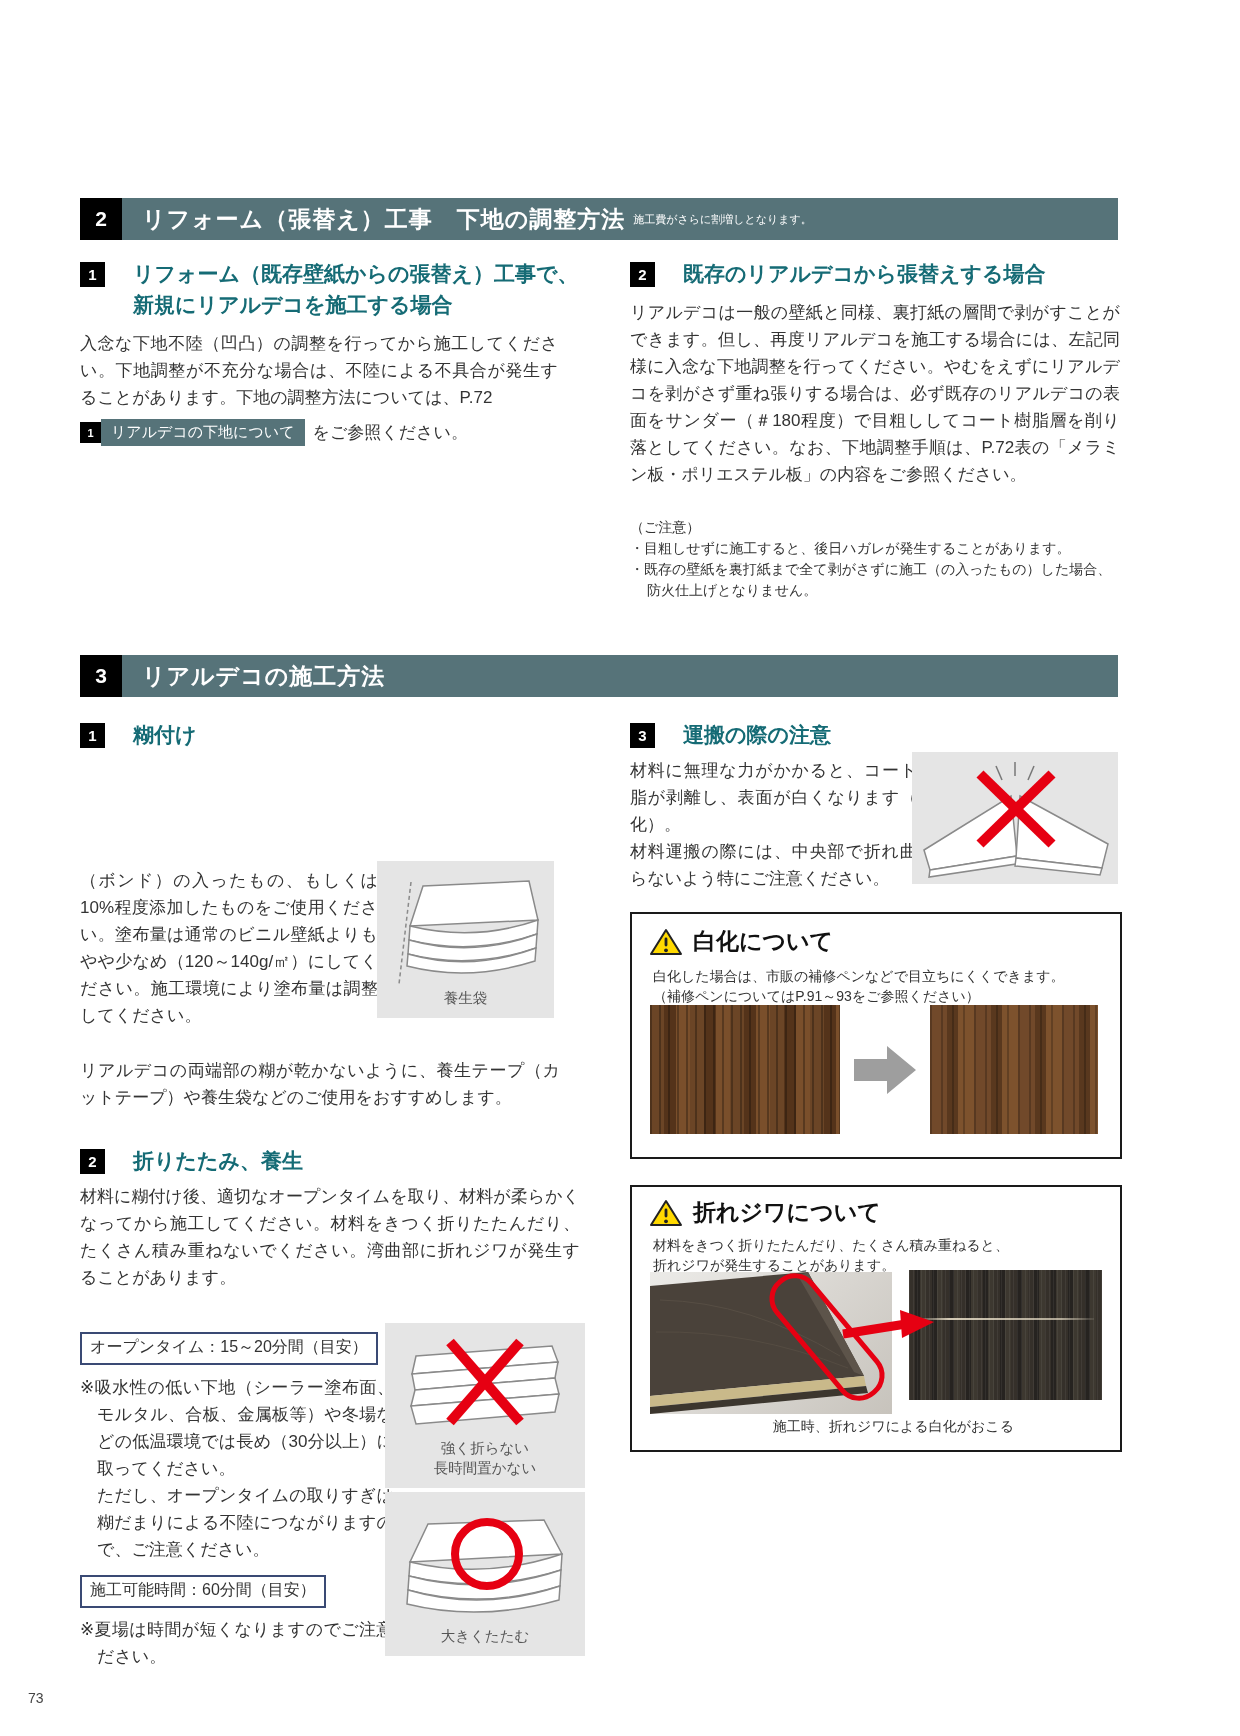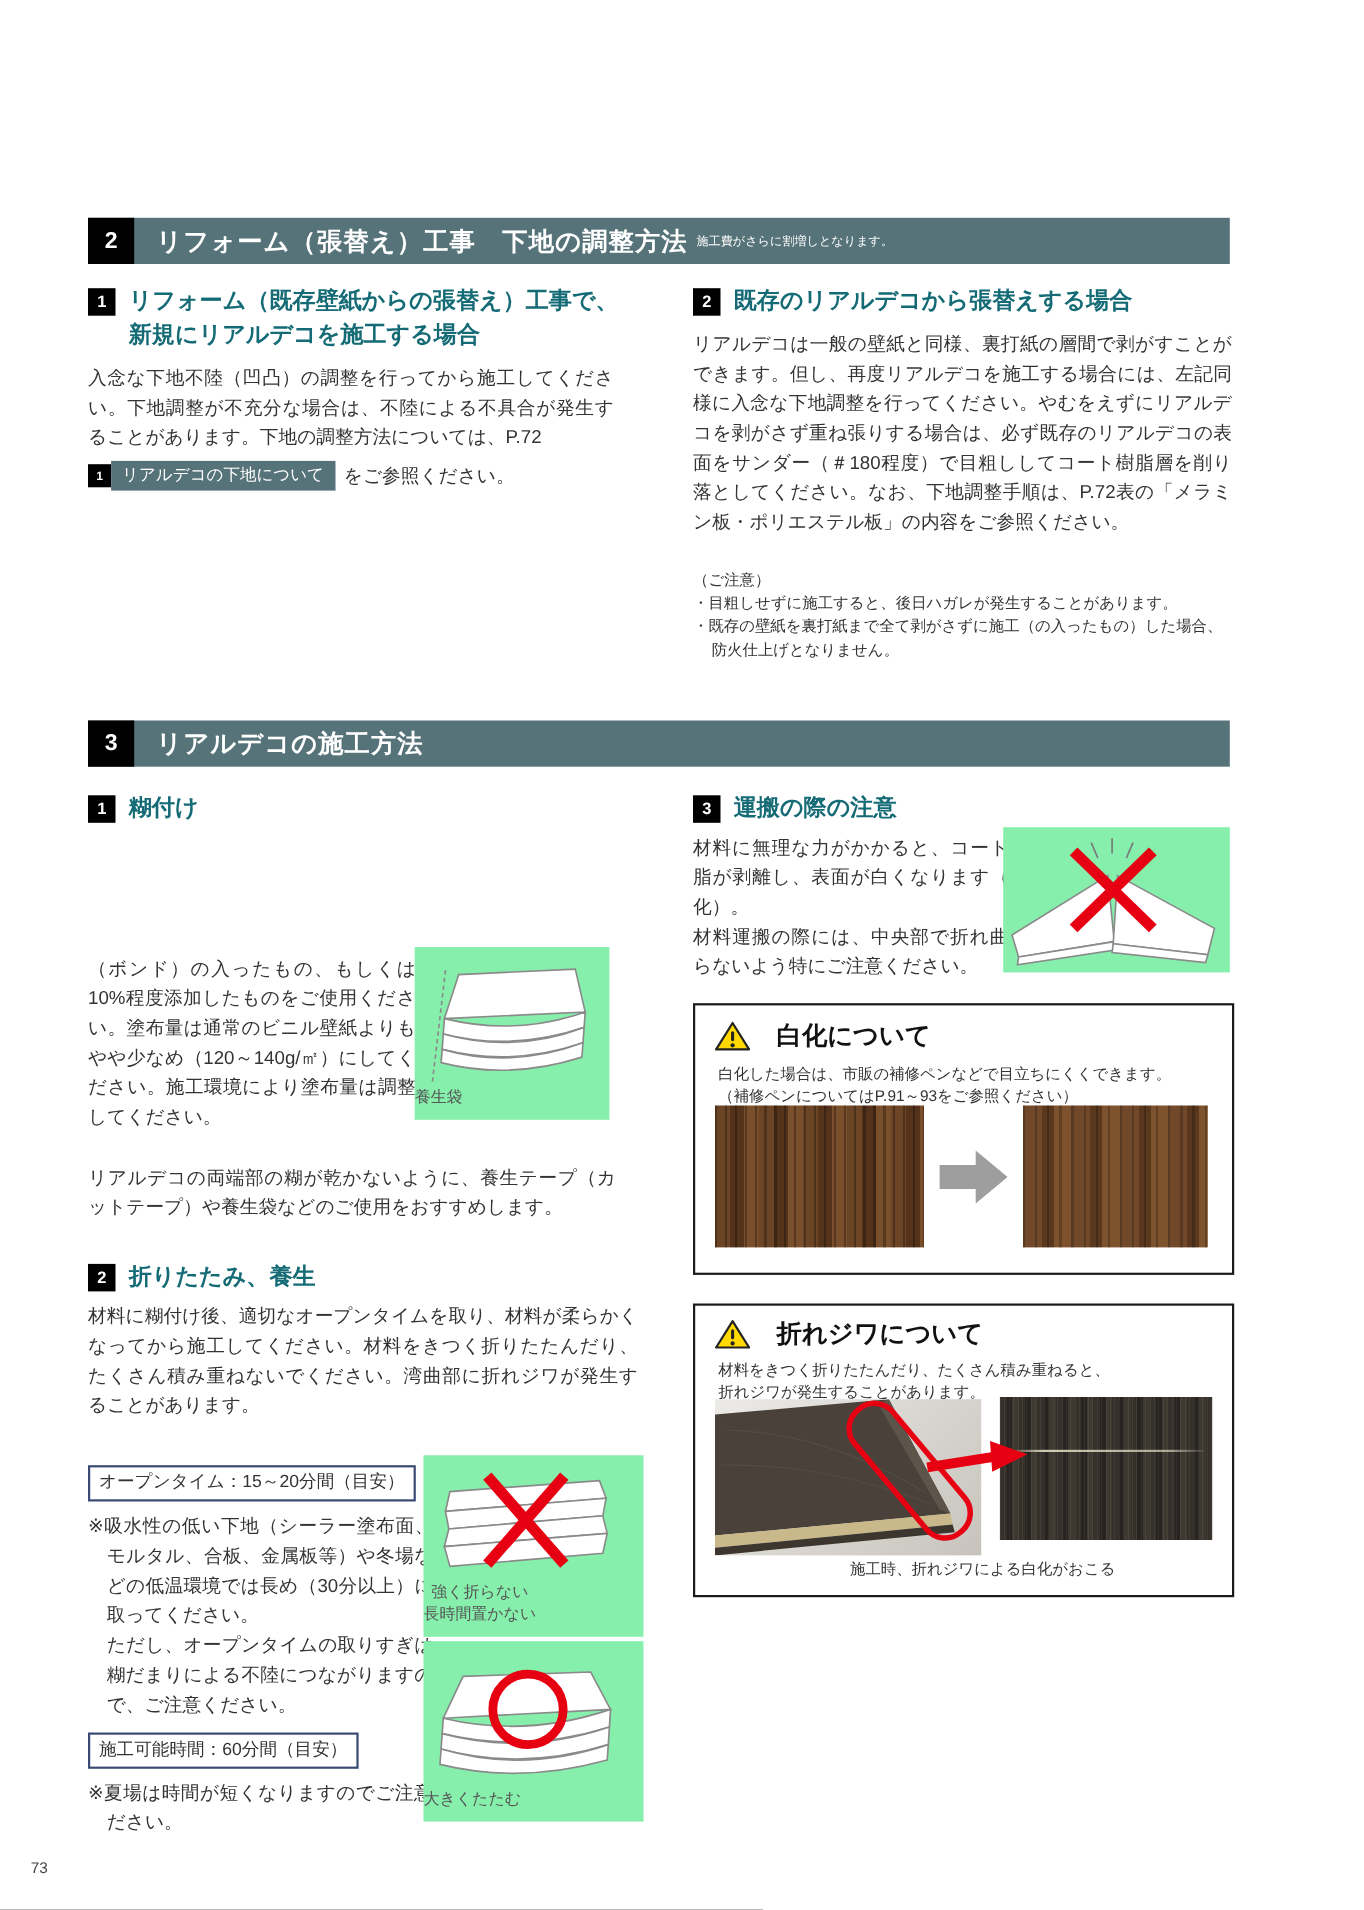--- a/index.html
+++ b/index.html
@@ -8,42 +8,42 @@
   
   .bar{position:absolute;display:flex;align-items:center;background:#567379;color:#fff;}
   .bar-badge{width:42px;height:42px;background:#000;color:#fff;display:flex;align-items:center;
              justify-content:center;font-size:21px;font-weight:bold;flex:0 0 42px;}
   .bar-title{margin-left:20px;font-size:23px;font-weight:bold;letter-spacing:1px;}
   .bar-note{margin-left:8px;font-size:11px;}
   
   .subhead{position:absolute;display:flex;align-items:flex-start;}
   .sub-badge{width:25px;height:25px;background:#000;color:#fff;display:flex;align-items:center;
              justify-content:center;font-size:15px;font-weight:bold;flex:0 0 25px;margin-top:4px;}
-  .sub-title{margin-left:12px;font-size:21px;font-weight:bold;color:#156b75;line-height:31px;}
+  .sub-title{margin-left:28px;font-size:21px;font-weight:bold;color:#156b75;line-height:31px;}
   
   .body-txt{position:absolute;font-size:17px;line-height:27px;color:#333;text-align:justify;}
   .small-txt{font-size:14px;line-height:21px;color:#333;}
   .hang{padding-left:17px;text-indent:-17px;}
   .indent{padding-left:17px;}
   
   .ref-row{position:absolute;display:flex;align-items:center;}
   .ref-badge{width:21px;height:21px;background:#000;color:#fff;display:flex;align-items:center;
              justify-content:center;font-size:11px;font-weight:bold;}
   .ref-label{background:#567379;color:#fff;font-size:15px;padding:2px 10px 4px;line-height:21px;}
   .ref-suffix{margin-left:8px;font-size:17px;color:#333;}
   
   .time-box{position:absolute;border:2px solid #3a4a74;color:#333;font-size:16px;
             padding:3px 8px 5px;display:inline-block;background:#fff;}
   
-  .illo{position:absolute;background:#86efac;display:flex;flex-direction:column;
-        align-items:flex-start;justify-content:flex-end;}
+  .illo{position:absolute;background:#e5e5e5;display:flex;flex-direction:column;
+        align-items:center;justify-content:flex-end;}
   .illo-cap{font-size:14.5px;line-height:20px;color:#555;text-align:center;padding-bottom:10px;}
   
   .warn-box{position:absolute;border:2px solid #1a1a1a;background:#fff;}
-  .warn-title{position:absolute;left:18px;display:flex;align-items:center;gap:24px;
+  .warn-title{position:absolute;left:18px;display:flex;align-items:center;gap:11px;
               font-size:23px;font-weight:bold;color:#111;}
   .warn-lines{position:absolute;left:21px;font-size:14px;line-height:20px;color:#333;}
   
   .wood{background:
      repeating-linear-gradient(90deg,rgba(0,0,0,0.28) 0 2px,rgba(0,0,0,0) 2px 9px),
      repeating-linear-gradient(90deg,#6b4526 0 14px,#54331a 14px 26px,#7a4f2b 26px 40px);}
   .wood-b{background:
      repeating-linear-gradient(90deg,rgba(0,0,0,0.22) 0 2px,rgba(0,0,0,0) 2px 11px),
      repeating-linear-gradient(90deg,#71492a 0 17px,#59381e 17px 28px,#7d522d 28px 44px);}
   .darkwood{position:relative;background:

